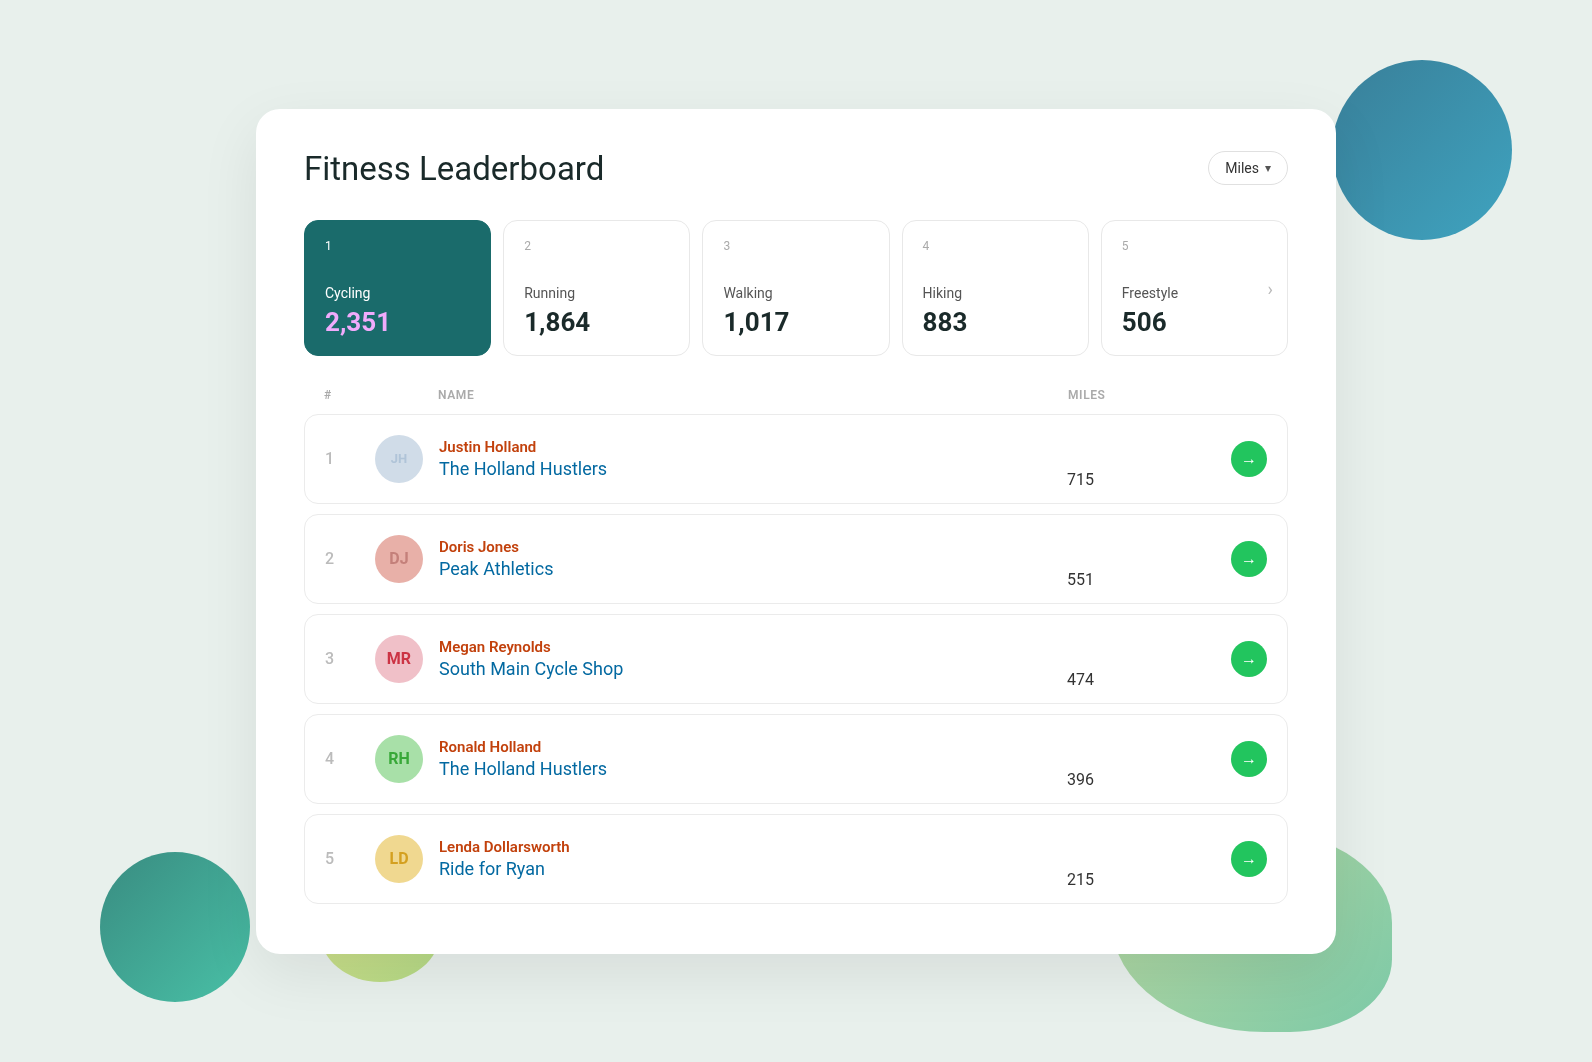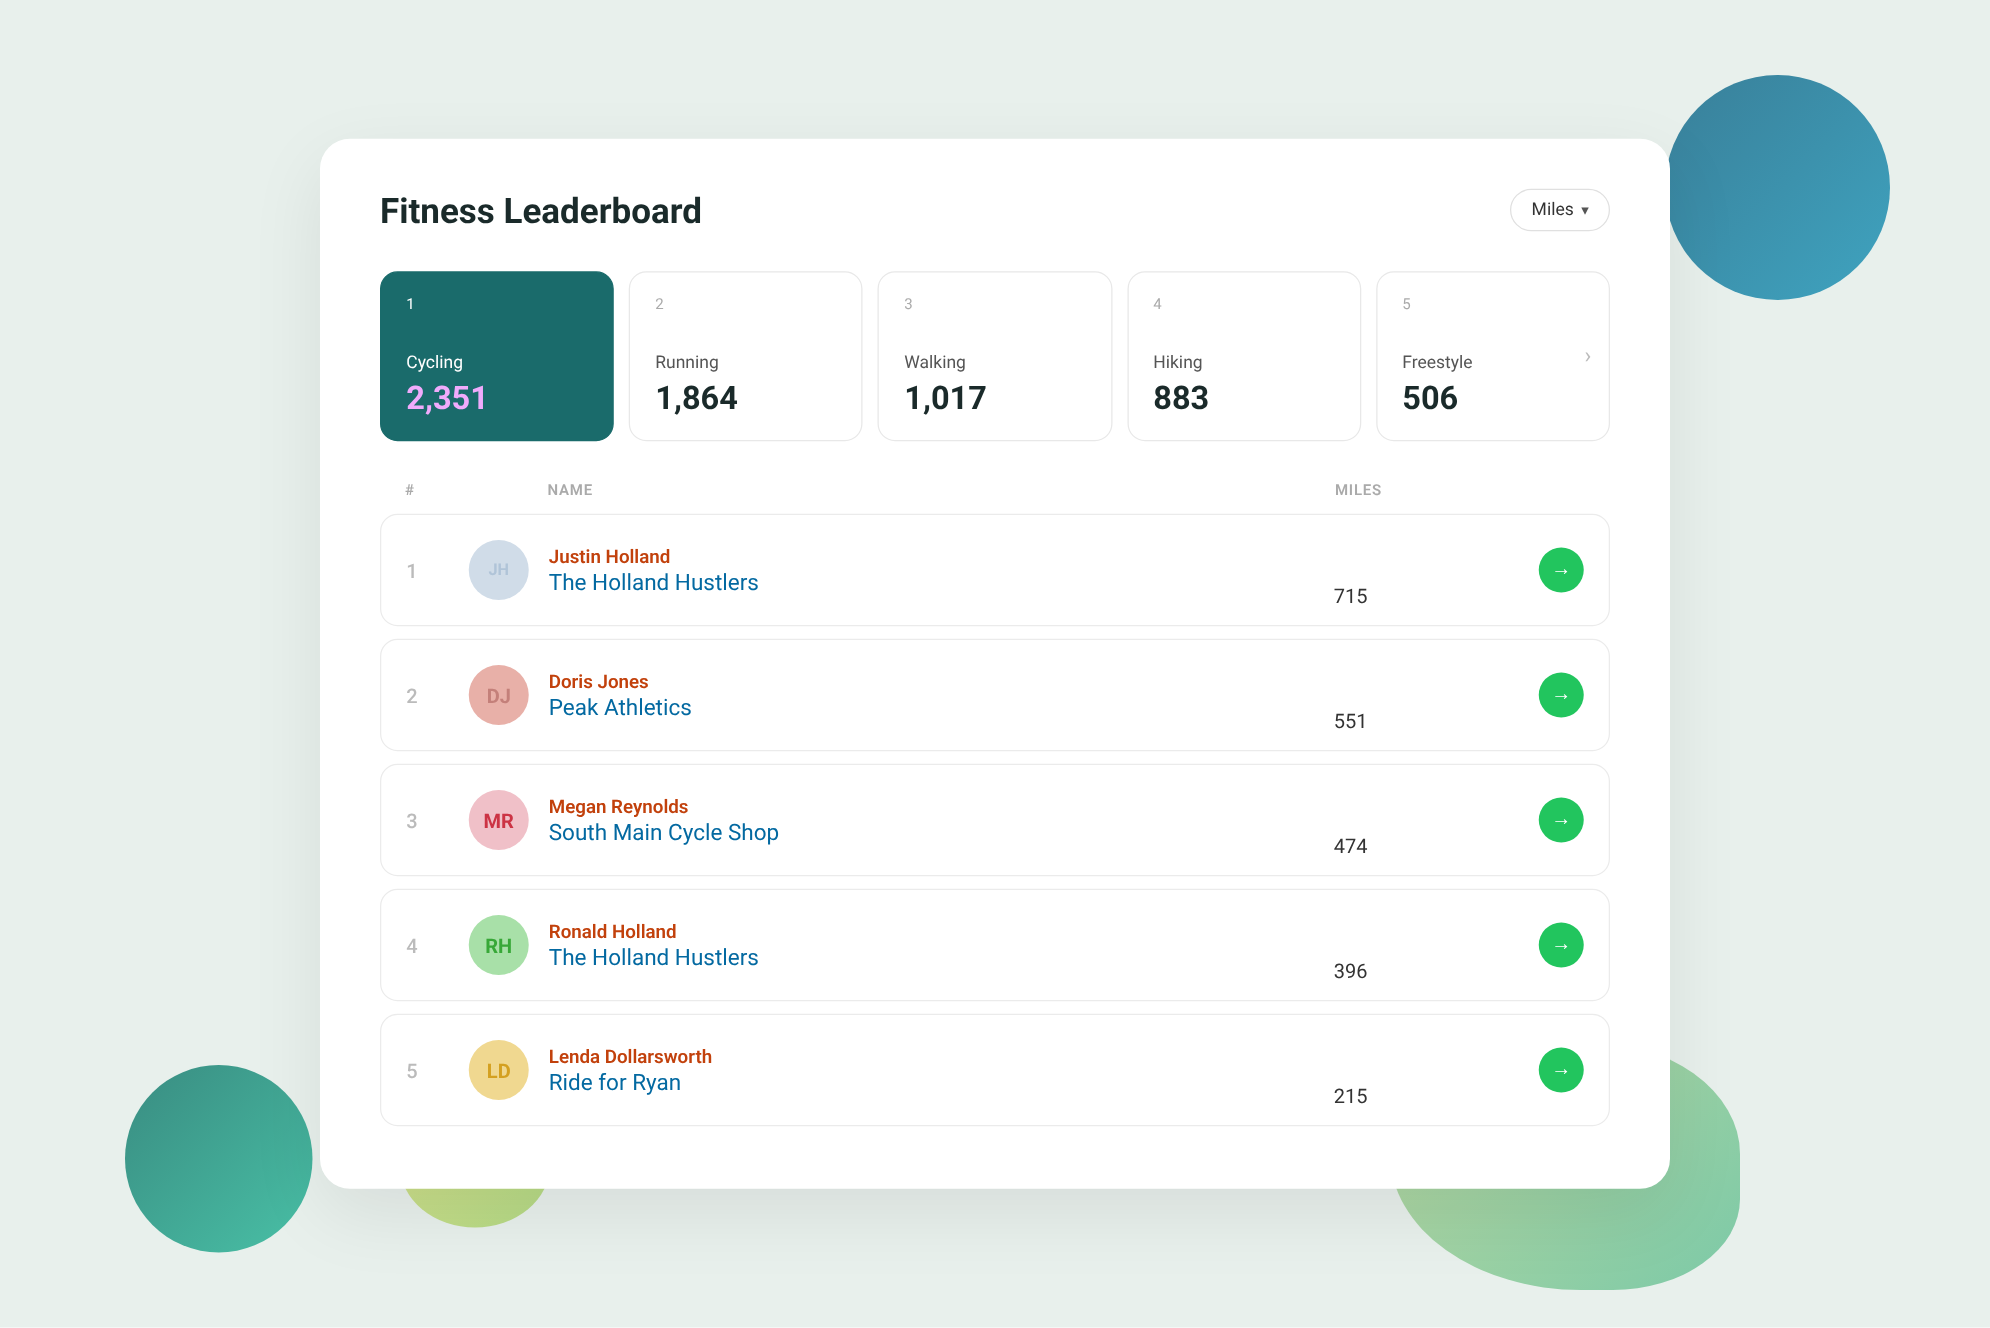--- a/index.html
+++ b/index.html
@@ -70,22 +70,22 @@
     }
 
     
     .header {
       display: flex;
       align-items: center;
       justify-content: space-between;
       margin-bottom: 32px;
     }
     .page-title {
-      font-size: 28px;
-      font-weight: 700;
+      font-size: 33px;
+      font-weight: 400;
       color: #1a2a2a;
     }
     .miles-dropdown {
       display: flex;
       align-items: center;
       gap: 6px;
       border: 1.5px solid #e0e0e0;
       border-radius: 20px;
       padding: 8px 16px;
       font-size: 14px;

